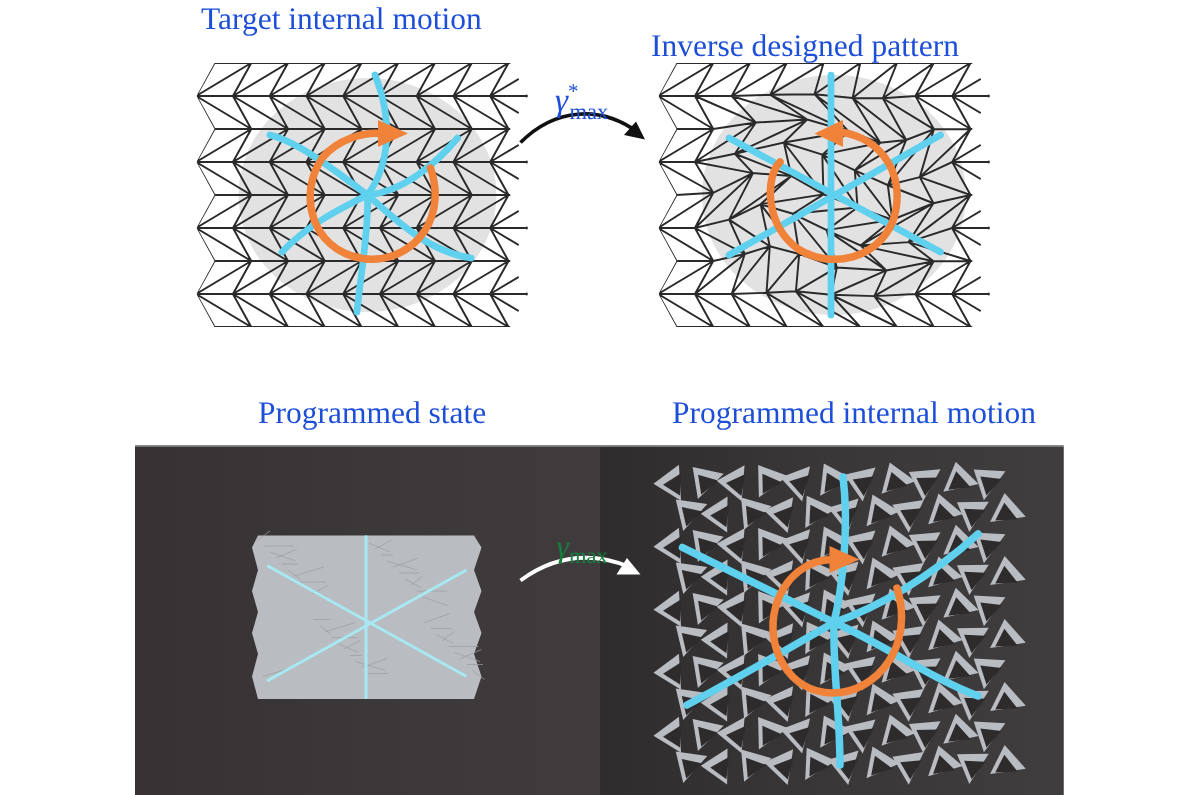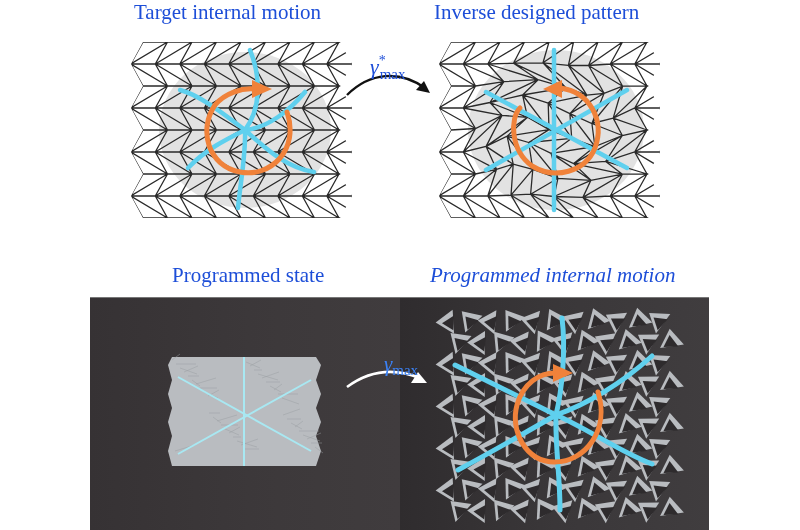--- a/index.html
+++ b/index.html
@@ -9,21 +9,21 @@
     .photo-panel { position: absolute; left: 90px; top: 297px; width: 619px; height: 233px; background: #3a3638; border-top: 1px solid #777; }
     .photo-left { position: absolute; left: 0; top: 0; width: 310px; height: 233px; background: linear-gradient(90deg, #363234 0%, #3d393b 60%, #403c3e 100%); }
     .photo-right { position: absolute; left: 310px; top: 0; width: 309px; height: 233px; background: linear-gradient(90deg, #2f2c2e 0%, #3a3739 50%, #403d3f 100%); }
     .gamma { font-style: italic; }
     .sub { font-style: normal; font-size: 15px; }
   </style>
 </head>
 <body>
 
 <div class="label" style="left:134px; top:2px;">Target internal motion</div>
-<div class="label" style="left:434px; top:2px;">Inverse designed pattern</div>
+<div class="label" style="left:434px; top:20px;">Inverse designed pattern</div>
 
 <svg class="panel-svg" width="800" height="530">
   <defs>
     <clipPath id="gridClipL">
         <polygon points="143,42 340,42 352,64 340,86 352,108 340,130 352,152 340,174 352,196 340,218 143,218 131,196 143,174 131,152 143,130 131,108 143,86 131,64"></polygon>
       </clipPath>
     <clipPath id="gridClipR">
         <polygon points="451,42 648,42 660,64 648,86 660,108 648,130 660,152 648,174 660,196 648,218 451,218 439,196 451,174 439,152 451,130 439,108 451,86 439,64"></polygon>
       </clipPath>
   </defs>
@@ -67,21 +67,21 @@
     <path d="M560,88 C590,92 605,120 595,148 C585,172 555,180 532,166 C510,150 510,118 520,108" stroke="#f0823a" stroke-width="5" fill="none" stroke-linecap="round"></path>
     <polygon points="543,89 562,80 562,98" fill="#f0823a"></polygon>
   </g>
 </svg>
 
 <div class="label gamma" style="left:370px; top:56px; font-size:22px;">
   <span>γ</span><span style="position:relative; top:-9px; font-size:14px; font-style:normal;">*</span><span class="sub" style="position:relative; top:5px; left:-6px;">max</span>
 </div>
 
 <div class="label" style="left:172px; top:265px;">Programmed state</div>
-<div class="label" style="left:430px; top:265px;font-style:italic;">Programmed internal motion</div>
+<div class="label" style="left:448px; top:265px;">Programmed internal motion</div>
 
 <div class="photo-panel">
   <div class="photo-left"></div>
   <div class="photo-right"></div>
 </div>
 
 <svg class="panel-svg" width="800" height="530">
 
   <g>
     <polygon points="172,357 316,357 321,365 316,380 321,394 316,408 321,422 316,436 321,451 316,466 172,466 168,451 172,436 168,422 172,408 168,394 172,380 168,365" fill="#b9bcc0"></polygon>
@@ -331,15 +331,15 @@
     <path d="M556,415 C555,445 560,475 560,510"></path>
     <path d="M556,415 C530,430 495,450 458,470"></path>
     <path d="M556,415 C525,400 490,382 455,365"></path>
   </g>
   <g>
     <path d="M598,392 C610,430 585,462 555,462 C525,462 510,430 517,405 C523,383 540,373 555,373" stroke="#f0823a" stroke-width="5" fill="none" stroke-linecap="round"></path>
     <polygon points="553,364 573,373 553,382" fill="#f0823a"></polygon>
   </g>
 </svg>
 
-<div class="label gamma" style="left:371px; top:354px; font-size:21px; color:#3b82f6;margin-left:13px;">
+<div class="label gamma" style="left:371px; top:354px; font-size:21px; color:#15803d;">
   <span>γ</span><span class="sub" style="position:relative; top:4px;">max</span>
 </div>
 
 </body></html>

